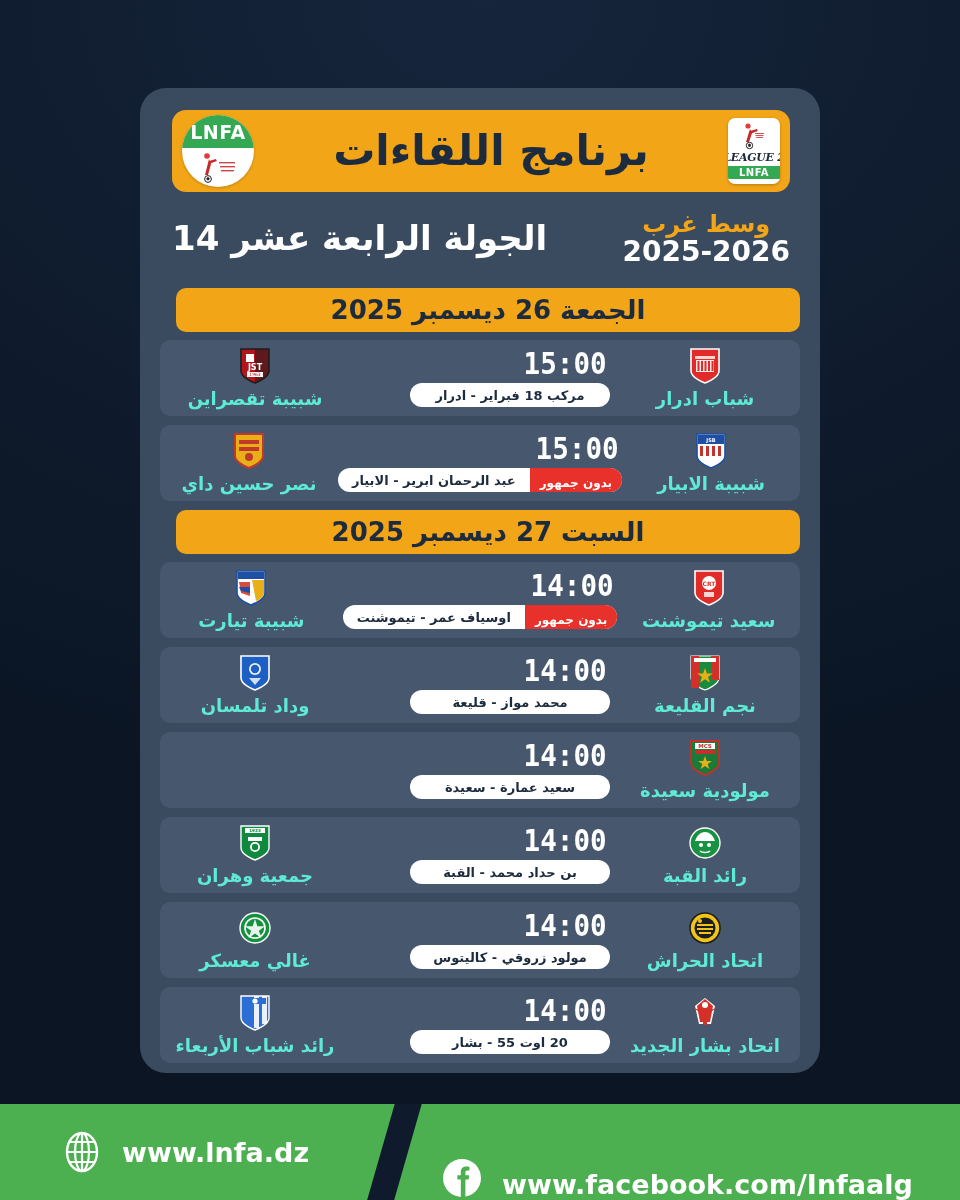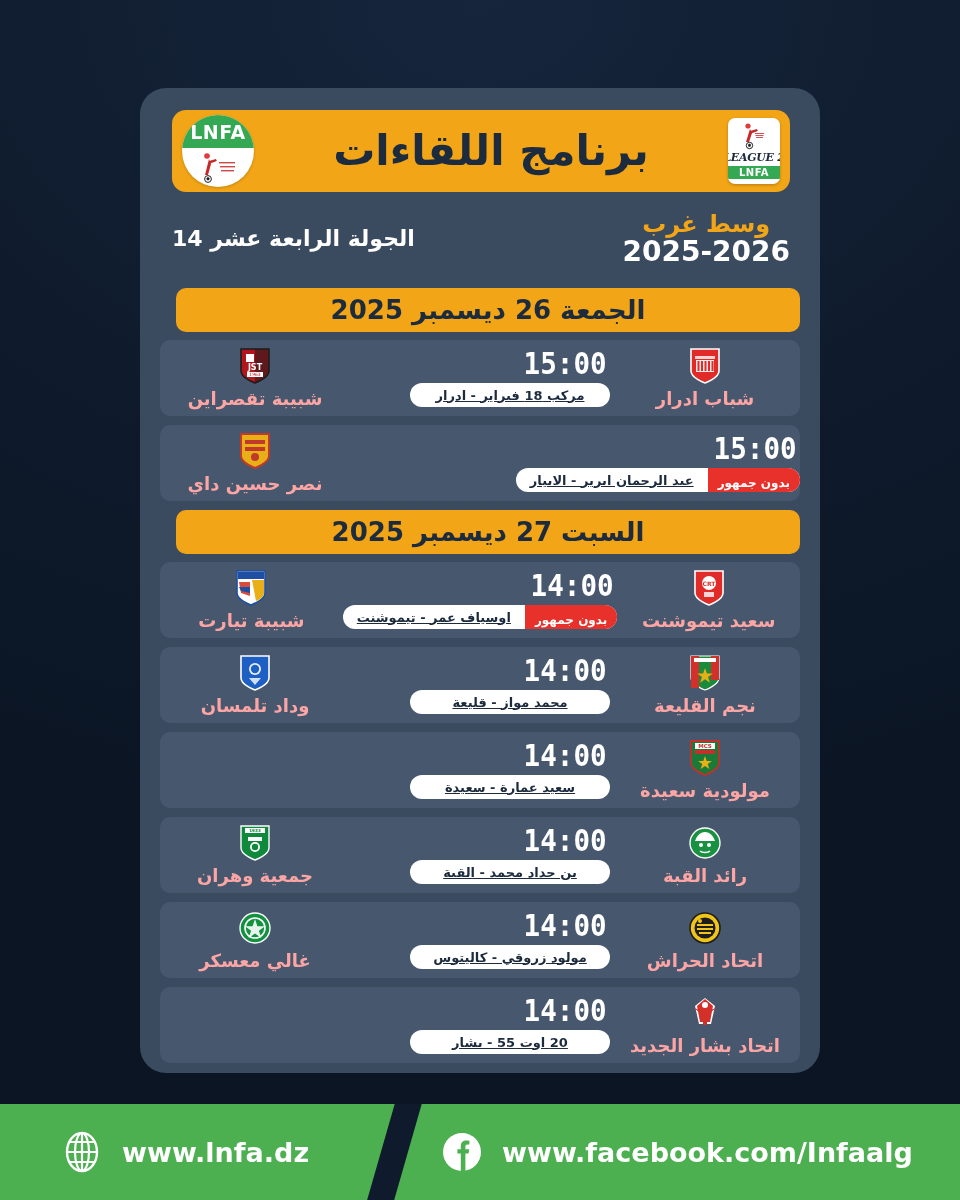--- a/index.html
+++ b/index.html
@@ -63,21 +63,21 @@
     position:absolute;left:0;right:0;top:33px;bottom:0;
     display:flex;align-items:center;justify-content:center;
   }
 
   
   .subhead{
     position:absolute;left:172px;top:200px;width:618px;height:78px;
     display:flex;align-items:center;justify-content:space-between;
   }
   .round{
-    color:#ffffff;font-size:22px;font-weight:bold;line-height:1.1;
+    color:#ffffff;font-size:34px;font-weight:bold;line-height:1.1;
     direction:rtl;
   }
   .season{ text-align:center;line-height:1.05; }
   .season .region{color:#f2a516;font-size:24px;font-weight:bold;display:block;}
   .season .years{color:#ffffff;font-size:28px;font-weight:bold;display:block;direction:ltr;}
 
   
   .day{
     margin:0 0 8px 16px;height:44px;background:#f2a516;border-radius:10px;
     display:flex;align-items:center;justify-content:center;
@@ -88,35 +88,35 @@
   .list{position:absolute;left:160px;top:288px;width:640px;}
   .match{
     height:76px;background:#47576d;border-radius:10px;margin-bottom:9px;
     display:flex;align-items:center;position:relative;
   }
   .team{
     width:190px;display:flex;flex-direction:column;align-items:center;
     justify-content:center;gap:3px;
   }
   .team .crest{width:34px;height:38px;display:block;}
-  .team .tname{color:#fca5a5;font-size:18px;font-weight:bold;white-space:nowrap;}
+  .team .tname{color:#5eead4;font-size:18px;font-weight:bold;white-space:nowrap;}
   .mid{flex:1;display:flex;flex-direction:column;align-items:flex-start;gap:4px;}
   .time{
     color:#ffffff;font-size:30px;font-weight:bold;line-height:1;
     letter-spacing:0px;direction:ltr;
     font-family:"DejaVu Sans Mono","Liberation Mono",monospace;
     transform:scaleX(.92);
   }
   .venue-wrap{
     display:flex;align-items:stretch;border-radius:999px;overflow:hidden;
     background:#fff;min-width:200px;height:24px;
   }
   .venue{
     flex:1;display:flex;align-items:center;justify-content:center;
-    color:#1d2b3e;font-size:13px;font-weight:bold;padding:0 14px;white-space:nowrap;text-decoration:underline;
+    color:#1d2b3e;font-size:13px;font-weight:bold;padding:0 14px;white-space:nowrap;
   }
   .noaud{
     background:#e8312a;color:#fff;font-size:12px;font-weight:bold;
     display:flex;align-items:center;justify-content:center;padding:15px 10px;white-space:nowrap;
   }
 
   
   .footer{
     position:absolute;left:0;right:0;bottom:0;height:96px;background:#4caf50;
     overflow:hidden;
@@ -124,21 +124,21 @@
   .footer .slash{
     position:absolute;top:-12px;left:380px;width:26px;height:130px;
     background:#0f1b2d;transform:rotate(16deg);
     border-bottom-right-radius:14px;border-top-left-radius:14px;
   }
   .fitem{
     position:absolute;top:0;bottom:0;display:flex;align-items:center;gap:18px;
     color:#fff;font-size:27px;font-weight:bold;direction:ltr;
   }
   .fitem.left{left:60px;}
-  .fitem.right{left:440px;}
+  .fitem.right{left:440px;align-items:flex-end;}
   .globe{width:44px;height:44px;flex:0 0 auto;}
   .fb{width:44px;height:44px;flex:0 0 auto;}
 </style>
 </head>
 <body>
 
 <div class="page">
 
   <div class="card"></div>
 
@@ -230,20 +230,36 @@
               <text x="17" y="23" font-size="8" fill="#fff" text-anchor="middle" font-family="DejaVu Sans" font-weight="bold">JST</text>
               <rect x="9" y="25" width="16" height="5" fill="#fff"></rect>
               <text x="17" y="29.3" font-size="4.5" fill="#b0161b" text-anchor="middle" font-family="DejaVu Sans">1963</text>
             </svg>
         </span>
         <span class="tname">شبيبة تقصراين</span>
       </div>
     </div>
 
     <div class="match">
+      <div class="team">
+        <span class="crest">
+          <svg width="34" height="38" viewBox="0 0 34 38">
+              <path d="M3 2h28v22c0 7-14 12-14 12S3 31 3 24Z" fill="#fff" stroke="#1e4fa3" stroke-width="1.6"></path>
+              <rect x="4" y="3" width="26" height="9" fill="#1e4fa3"></rect>
+              <g fill="#c4342f">
+                <rect x="6" y="14" width="3" height="10"></rect>
+                <rect x="12" y="14" width="3" height="10"></rect>
+                <rect x="18" y="14" width="3" height="10"></rect>
+                <rect x="24" y="14" width="3" height="10"></rect>
+              </g>
+              <text x="17" y="10" font-size="5" fill="#fff" text-anchor="middle" font-family="DejaVu Sans" font-weight="bold">JSB</text>
+            </svg>
+        </span>
+        <span class="tname">شبيبة الابيار</span>
+      </div>
       <div class="mid">
         <span class="time">15:00</span>
         <span class="venue-wrap">
           <span class="noaud">بدون جمهور</span>
           <span class="venue">عبد الرحمان ابرير - الابيار</span>
         </span>
       </div>
       <div class="team">
         <span class="crest">
           <svg width="34" height="38" viewBox="0 0 34 38">
@@ -424,20 +440,32 @@
               <rect x="15" y="22" width="4" height="9" fill="#d4302a"></rect>
             </svg>
         </span>
         <span class="tname">اتحاد بشار الجديد</span>
       </div>
       <div class="mid">
         <span class="time">14:00</span>
         <span class="venue-wrap">
           <span class="venue">20 اوت 55 - بشار</span>
         </span>
+      </div>
+      <div class="team">
+        <span class="crest">
+          <svg width="34" height="38" viewBox="0 0 34 38">
+              <path d="M3 2h28v22c0 7-14 12-14 12S3 31 3 24Z" fill="#2b6fd4" stroke="#fff" stroke-width="1.4"></path>
+              <rect x="16" y="2" width="5" height="32" fill="#fff" opacity=".9"></rect>
+              <rect x="24" y="2" width="5" height="28" fill="#fff" opacity=".9"></rect>
+              <rect x="6" y="4" width="22" height="6" fill="#2b6fd4"></rect>
+              <circle cx="17" cy="7" r="2.6" fill="#fff"></circle>
+            </svg>
+        </span>
+        <span class="tname">رائد شباب الأربعاء</span>
       </div>
     </div>
 
   </div>
 
   <div class="footer">
     <div class="slash"></div>
 
     <div class="fitem left">
       <span class="globe">

